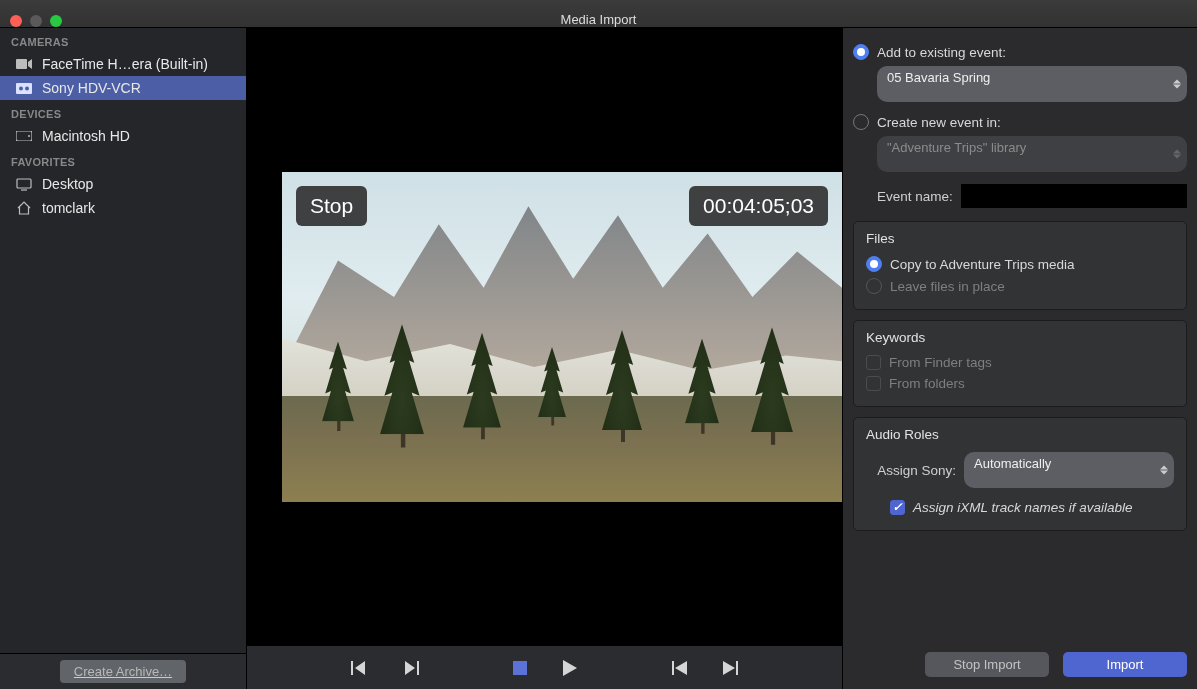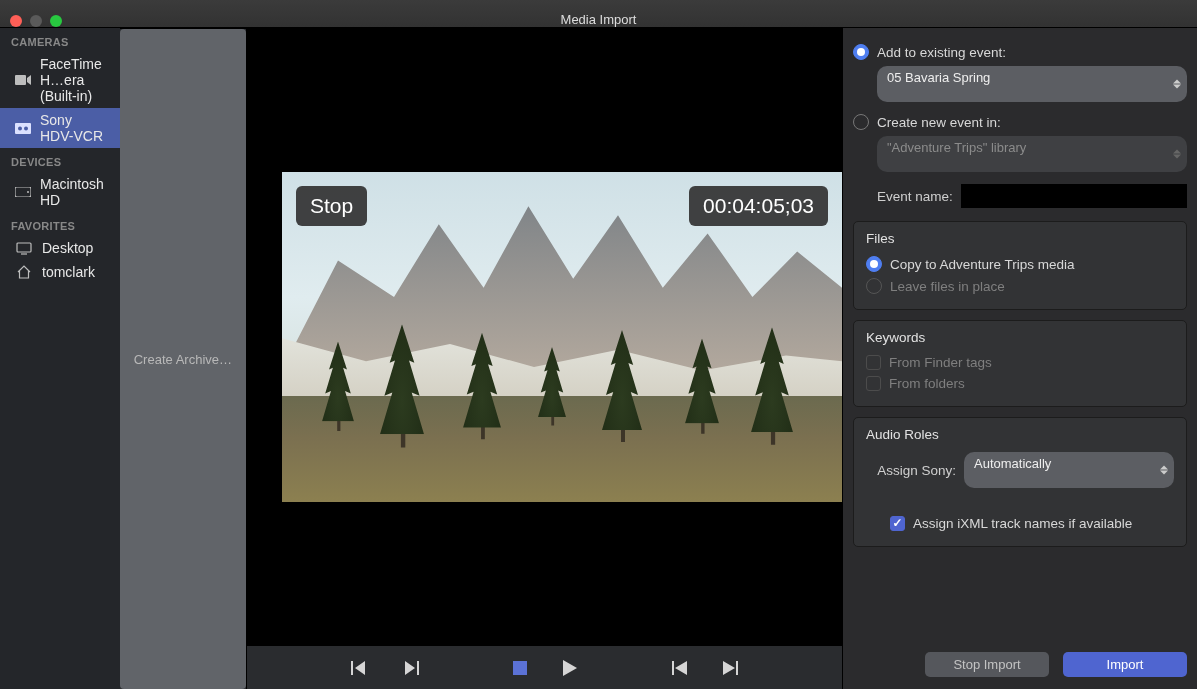--- a/index.html
+++ b/index.html
@@ -3,28 +3,28 @@
 <meta charset="utf-8">
 <style>
 * { margin: 0; padding: 0; box-sizing: border-box; font-family: -apple-system, "Helvetica Neue", Arial, sans-serif; -webkit-font-smoothing: antialiased; }
 body { width: 1197px; height: 689px; background: #1f1f1f; color: #ccc; overflow: hidden; }
 .titlebar { height: 28px; display: flex; align-items:flex-end; background:linear-gradient(#3b3b3b,#323232); border-bottom:1px solid #000; position:relative; }
 .traffic { display:flex; gap:8px; margin-left:10px; }
 .dot { width:12px; height:12px; border-radius:50%; }
 .dot.r { background:#ff5f57; } .dot.y { background:#5a5a5a; } .dot.g { background:#28c940; }
 .wtitle { position:absolute; left:0; right:0; text-align:center; color:#ddd; font-size:13px; font-weight:500; }
 .main { display:flex; height:661px; }
-.sidebar { width:247px; background:#24262a; display:flex; flex-direction:row; border-right:1px solid #000; }
+.sidebar { width:247px; background:#24262a; display:flex; flex-direction:column; border-right:1px solid #000; }
 .sidebar-body { flex:1; }
 .sb-header { font-size:11px; font-weight:700; color:#888; letter-spacing:0.3px; padding:8px 11px 4px; }
 .sb-item { display:flex; align-items:center; gap:9px; padding:4px 11px 4px 15px; font-size:14px; color:#e8e8e8; }
 .sb-item.selected { background:#4b5ea6; }
 .sb-item .icon { width:18px; display:flex; justify-content:center; color:#bdbdbd; font-size:14px; }
 .sb-item.selected .icon { color:#dbe1ff; }
-.sb-footer { border-top:1px solid #000; display:flex; justify-content:center; background:#2a2c2f; }
+.sb-footer { padding:6px; border-top:1px solid #000; display:flex; justify-content:center; background:#2a2c2f;text-decoration:underline; }
 .btn { background:#616469; color:#eee; font-size:13px; padding:4px 14px; border-radius:4px; border:none; cursor:pointer; }
 .btn.dim { color:#b8b8b8; }
 .center { flex:1; background:#000; display:flex; flex-direction:column; border-right:1px solid #000; }
 .viewer { flex:1; display:flex; align-items:center; justify-content:flex-end; position:relative; }
 .video { width:560px; height:330px; position:relative; overflow:hidden; }
 .scene { position:absolute; inset:0; }
 .sky { position:absolute; inset:0; background:linear-gradient(#cfe0e6 0%,#e0ecef 38%,#d8e3e1 60%,#bbc9bd 100%); }
 .peak { position:absolute; bottom:40%; background:linear-gradient(#7b8186,#b2a89d); clip-path:polygon(0 100%,10% 40%,20% 60%,28% 20%,36% 55%,44% 10%,52% 50%,60% 15%,68% 55%,76% 25%,84% 60%,92% 35%,100% 55%,100% 100%); width:100%; height:55%; }
 .snow { position:absolute; bottom:25%; width:100%; height:35%; background:linear-gradient(#e9ece7,#d0cbbd); clip-path:polygon(0 30%,15% 50%,30% 35%,45% 55%,60% 40%,75% 58%,90% 45%,100% 50%,100% 100%,0 100%); }
 .ground { position:absolute; bottom:0; width:100%; height:32%; background:linear-gradient(#6b6a4f,#7b7050 40%,#8c8050); }
@@ -260,21 +260,21 @@
         <div class="row">
           <span class="lbl-r">Assign Sony:</span>
           <div class="select" style="flex:1;">
             <span>Automatically</span>
             <span class="sel-arrows">
                 <span class="up"></span>
                 <span class="dn"></span>
               </span>
           </div>
         </div>
-        <div class="row indent" style="margin-top:22px;">
+        <div class="row indent" style="margin-top:6px;font-style:italic;">
           <span class="cbox on"></span>
           <span>Assign iXML track names if available</span>
         </div>
       </div>
     </div>
 
     <div class="footer-r">
       <button class="rb gray">Stop Import</button>
       <button class="rb blue">Import</button>
     </div>

